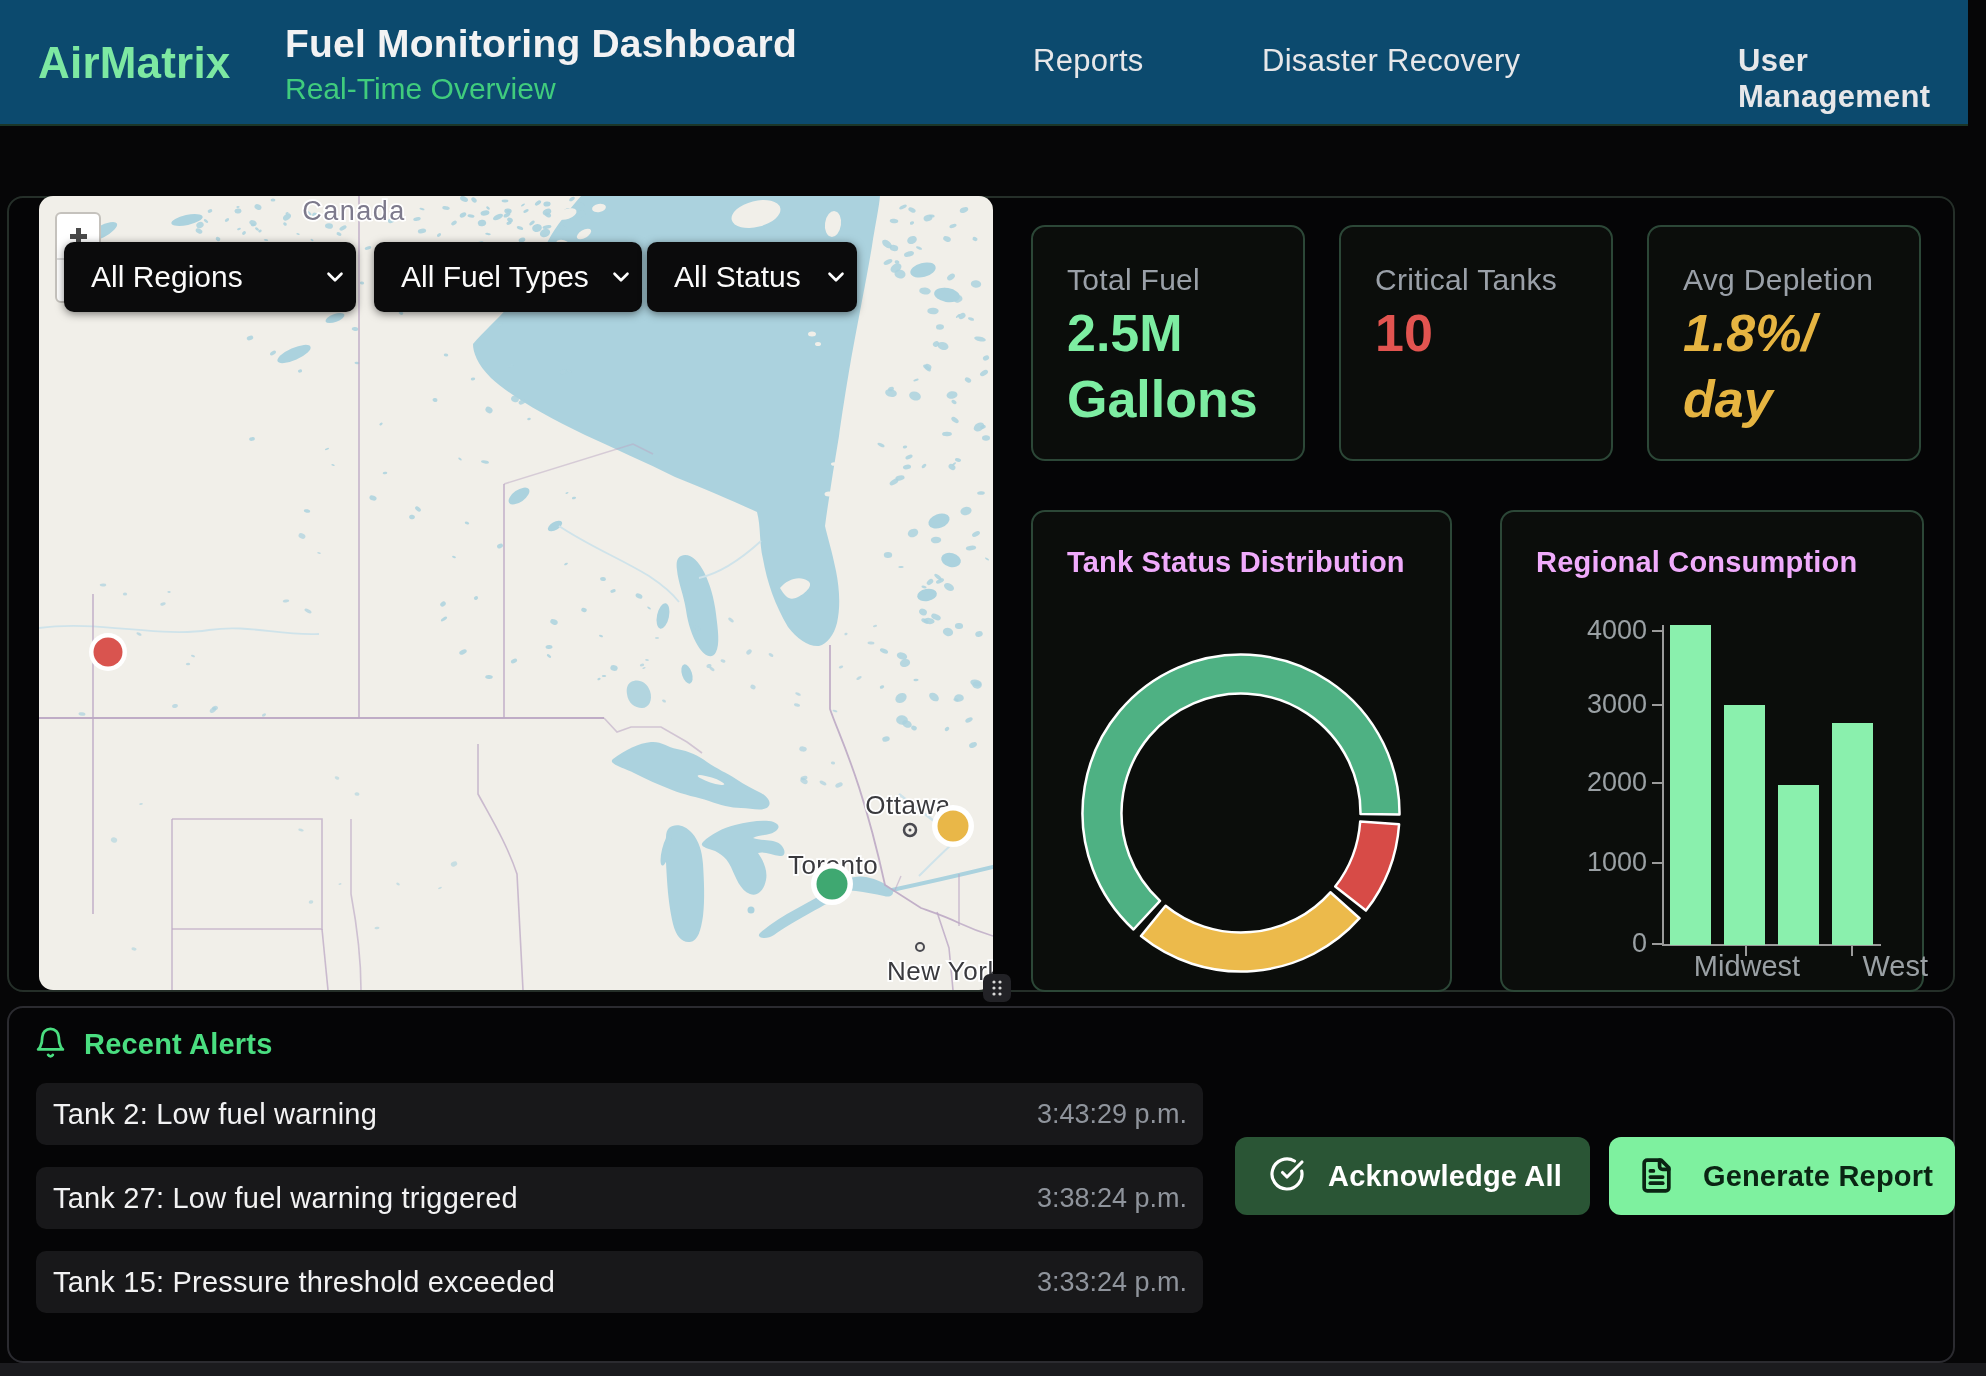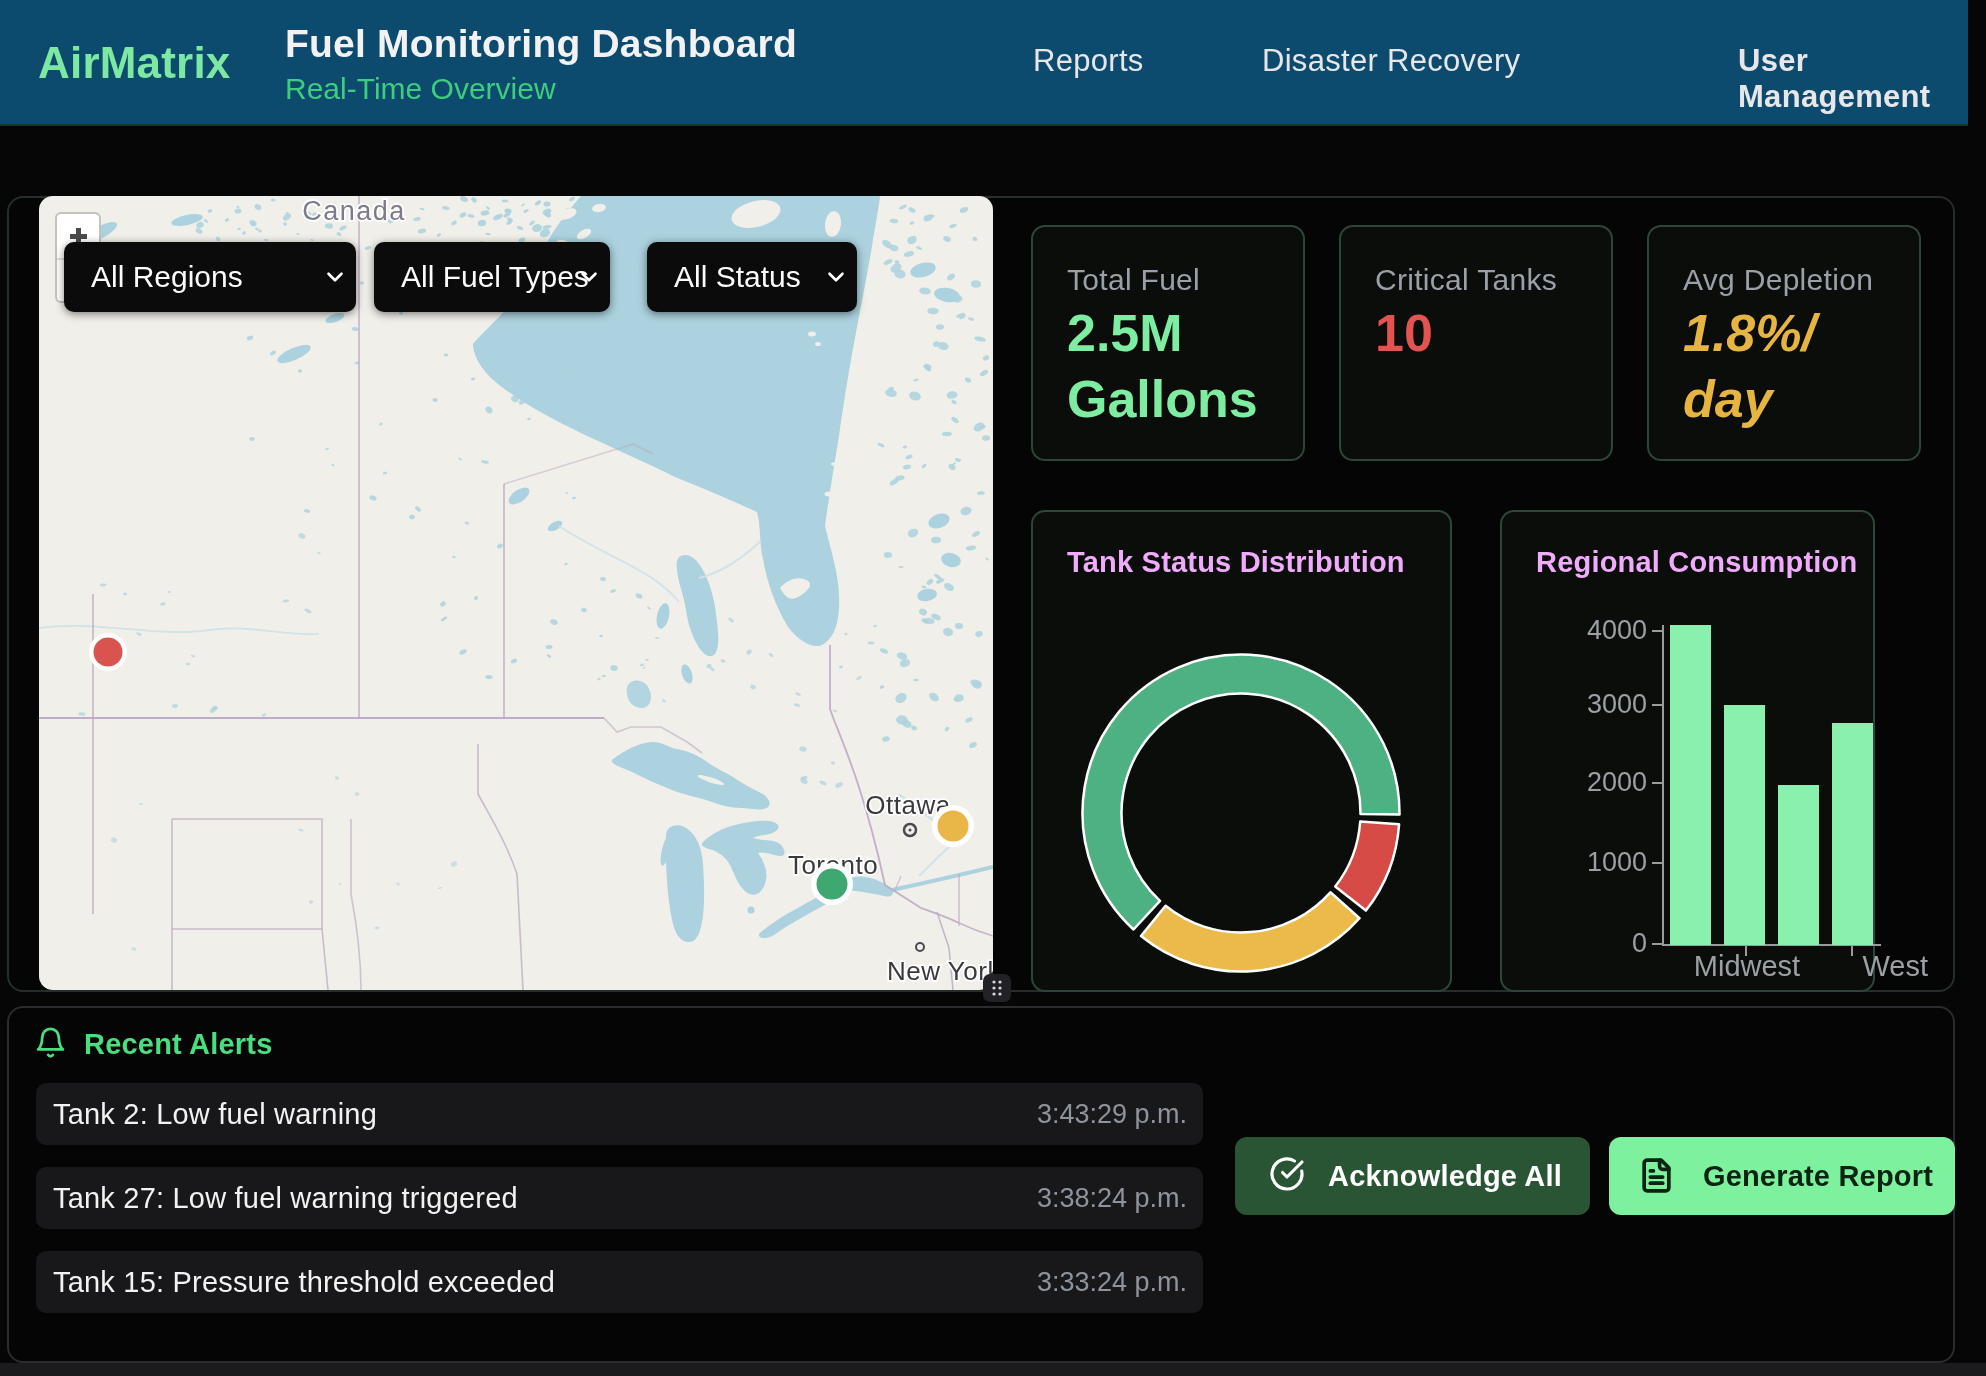--- a/index.html
+++ b/index.html
@@ -418,21 +418,21 @@
 <div class="abs" style="left:55px; top:212px; width:46px; height:91px; background:#ffffff; border:2px solid #c5c2bd; border-radius:6px; box-sizing:border-box;">
   <div class="abs" style="left:0; top:44px; width:42px; height:2px; background:#dddddd;"></div>
   <div class="abs" style="left:13px; top:20px; width:17px; height:5px; background:#4a4a4a;"></div>
   <div class="abs" style="left:19px; top:14px; width:5px; height:17px; background:#4a4a4a;"></div>
   <div class="abs" style="left:13px; top:64px; width:17px; height:5px; background:#4a4a4a;"></div>
 </div>
 
 <div class="dd" style="left:64px; width:292px;"><span>All Regions</span><svg width="26" height="26" viewBox="0 0 24 24" fill="none" stroke="#ffffff" stroke-width="2.4" stroke-linecap="round" stroke-linejoin="round">
       <path d="m6 9 6 6 6-6"></path>
     </svg></div>
-<div class="dd" style="left:374px; width:236px;"><span>All Fuel Types</span><svg width="26" height="26" viewBox="0 0 24 24" fill="none" stroke="#ffffff" stroke-width="2.4" stroke-linecap="round" stroke-linejoin="round">
+<div class="dd" style="left:374px; width:268px;"><span>All Fuel Types</span><svg width="26" height="26" viewBox="0 0 24 24" fill="none" stroke="#ffffff" stroke-width="2.4" stroke-linecap="round" stroke-linejoin="round">
       <path d="m6 9 6 6 6-6"></path>
     </svg></div>
 <div class="dd" style="left:647px; width:210px;"><span>All Status</span><svg width="26" height="26" viewBox="0 0 24 24" fill="none" stroke="#ffffff" stroke-width="2.4" stroke-linecap="round" stroke-linejoin="round">
       <path d="m6 9 6 6 6-6"></path>
     </svg></div>
 
 <div class="abs" style="left:983px; top:974px; width:28px; height:28px; background:#222226; border-radius:7px;">
   <svg width="28" height="28">
       <g fill="#d8d8d8">
         <circle cx="11" cy="8" r="1.6"></circle>
@@ -460,21 +460,21 @@
 
 <div class="card" style="left:1031px; top:510px; width:421px; height:482px; border-radius:14px;">
   <div class="ctitle">Tank Status Distribution</div>
 </div>
 <div class="abs" style="left:1078px; top:650px;"><svg width="326" height="326" viewBox="0 0 326 326" xmlns="http://www.w3.org/2000/svg">
 <path d="M 55.5 279.5 A 158.5 158.5 0 1 1 321.5 164.4 L 282.5 164.0 A 119.5 119.5 0 1 0 82.0 250.8 Z" fill="#4eb183" stroke="#ffffff" stroke-width="2.5" stroke-linejoin="round"></path>
 <path d="M 321.1 174.3 A 158.5 158.5 0 0 1 287.9 260.6 L 257.2 236.6 A 119.5 119.5 0 0 0 282.2 171.5 Z" fill="#d74b47" stroke="#ffffff" stroke-width="2.5" stroke-linejoin="round"></path>
 <path d="M 281.5 268.2 A 158.5 158.5 0 0 1 63.0 286.0 L 87.6 255.7 A 119.5 119.5 0 0 0 252.4 242.3 Z" fill="#ecba4b" stroke="#ffffff" stroke-width="2.5" stroke-linejoin="round"></path>
 </svg></div>
 
-<div class="card" style="left:1500px; top:510px; width:375px; height:482px; border-radius:14px;">
+<div class="card" style="left:1500px; top:510px; width:424px; height:482px; border-radius:14px;">
   <div class="ctitle">Regional Consumption</div>
 </div>
 
 <div class="abs" style="left:1662px; top:625px; width:2px; height:321px; background:#9b9b9b;"></div>
 <div class="abs" style="left:1662px; top:944px; width:219px; height:2px; background:#9b9b9b;"></div>
 <div class="abs" style="left:1497px; top:615px; width:150px; text-align:right; font-size:27px; color:#9aa0a4;">4000</div>
 <div class="abs" style="left:1652px; top:630px; width:10px; height:2px; background:#9b9b9b;"></div>
 <div class="abs" style="left:1497px; top:689px; width:150px; text-align:right; font-size:27px; color:#9aa0a4;">3000</div>
 <div class="abs" style="left:1652px; top:704px; width:10px; height:2px; background:#9b9b9b;"></div>
 <div class="abs" style="left:1497px; top:767px; width:150px; text-align:right; font-size:27px; color:#9aa0a4;">2000</div>

